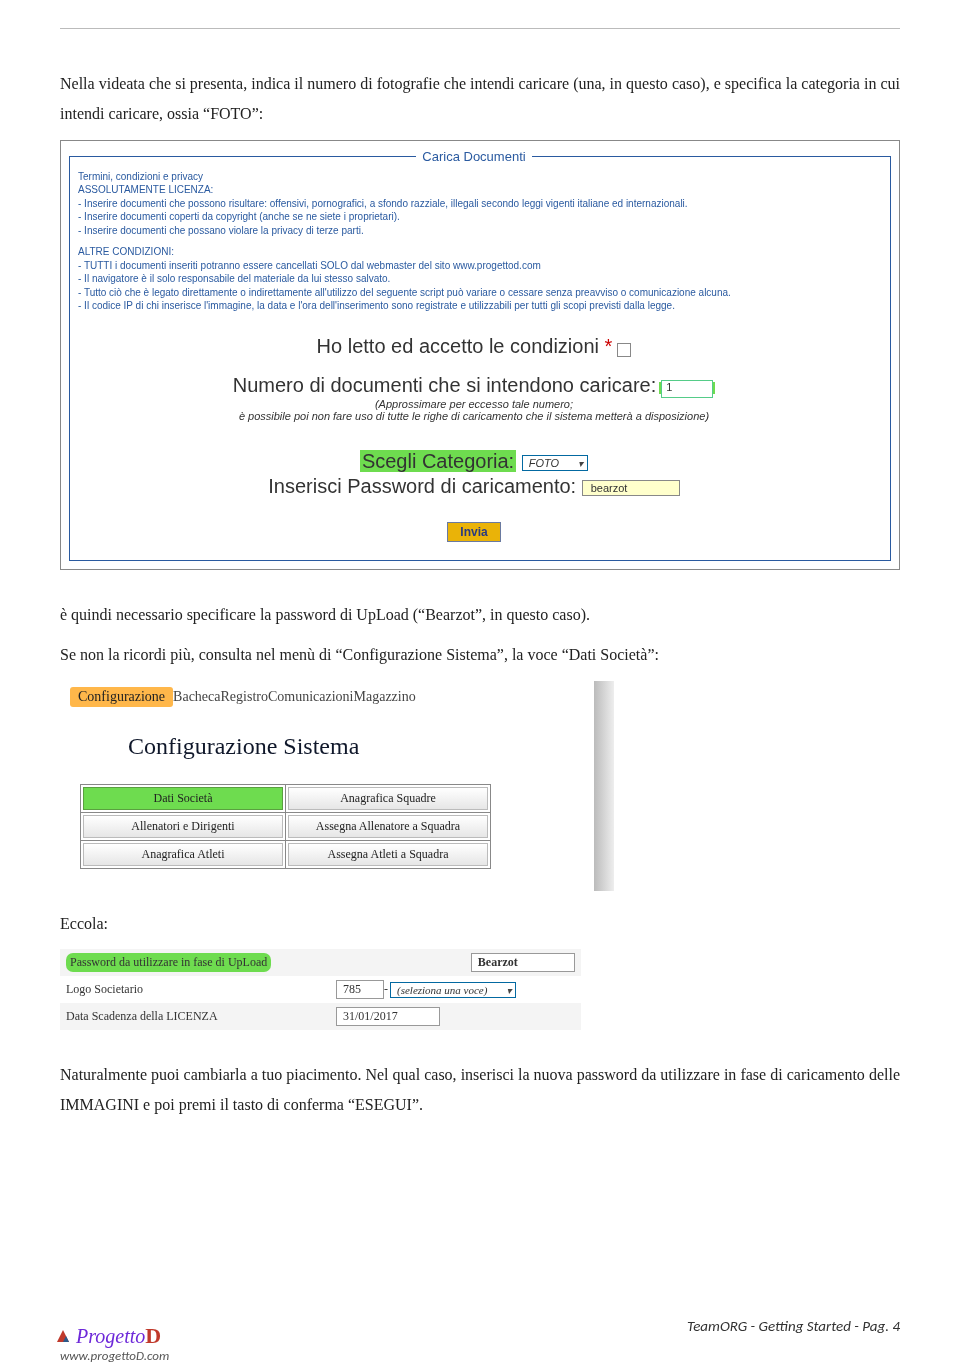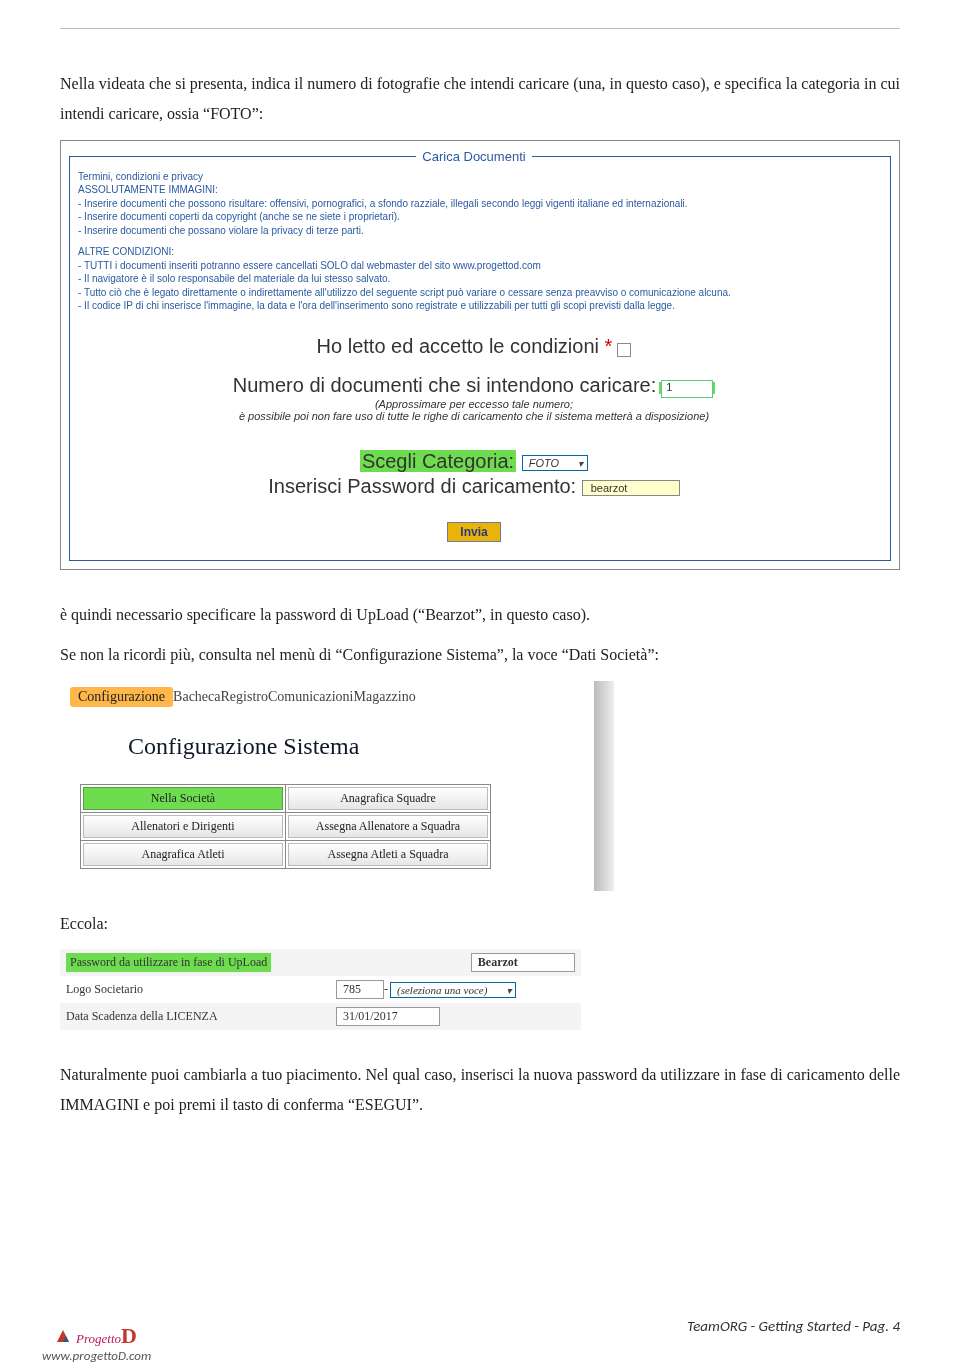--- a/index.html
+++ b/index.html
@@ -32,43 +32,43 @@
 .conf-table{border-collapse:collapse;margin-left:10px;}
 .conf-table td{border:1px solid #888;padding:0;}
 .conf-btn{display:block;width:198px;text-align:center;font-size:12px;padding:3px 0;background:linear-gradient(#fff,#e6e6e6);border:1px solid #bbb;margin:2px;color:#222;}
 .conf-btn.hl{background:#6edc4f;border-color:#5aa040;}
 .gradshadow{position:absolute;right:0;top:0;bottom:0;width:20px;background:linear-gradient(90deg,#bbb,#eee);}
 .menu-wrap{position:relative;margin:8px 0 18px 0;width:66%;}
 .eccola-wrap{margin:10px 0 30px 0;width:62%;}
 .settings-row{display:flex;align-items:center;padding:4px 6px;font-size:12px;color:#333;}
 .settings-row.alt{background:#f4f4f4;}
 .settings-label{width:270px;}
-.settings-label.hl{background:#6edc4f;padding:2px 4px;width:auto;margin-right:auto;}
+.settings-label.hl{background:#6edc4f;padding:2px 4px;width:auto;margin-right:auto;border-radius:7px;}
 .inputish{border:1px solid #999;background:#fff;padding:1px 6px;font-size:12px;min-width:90px;display:inline-block;}
 .footer-line{font-family:Calibri,Arial,sans-serif;font-style:italic;color:#333;font-size:15px;position:absolute;bottom:34px;right:60px;}
 .footer-logo{position:absolute;bottom:20px;left:54px;font-family:Georgia,serif;}
 .footer-logo .d{color:#c0392b;font-size:22px;font-weight:bold;}
-.footer-logo .rest{color:#be185d;font-size:13px;font-style:italic;}
-.footer-url{font-family:Calibri,Arial,sans-serif;font-style:italic;color:#555;font-size:13px;position:absolute;bottom:6px;left:42px;}
+.footer-logo .rest{color:#6d28d9;font-size:20px;font-style:italic;}
+.footer-url{font-family:Calibri,Arial,sans-serif;font-style:italic;color:#555;font-size:13px;position:absolute;bottom:6px;left:60px;}
 </style>
 </head>
 <body>
 
 <div class="page">
 
   <hr class="header-rule">
 
   <p class="body-p">Nella videata che si presenta, indica il numero di fotografie che intendi caricare (una, in questo caso), e specifica la categoria in cui intendi caricare, ossia “FOTO”:</p>
 
   <div class="screenshot">
     <fieldset class="carica">
       <legend>Carica Documenti</legend>
       <div class="terms">
         <div>Termini, condizioni e privacy</div>
-        <div>ASSOLUTAMENTE IMMAGINI:</div>
+        <div>ASSOLUTAMENTE LICENZA:</div>
         <div>- Inserire documenti che possono risultare: offensivi, pornografici, a sfondo razziale, illegali secondo leggi vigenti italiane ed internazionali.</div>
         <div>- Inserire documenti coperti da copyright (anche se ne siete i proprietari).</div>
         <div>- Inserire documenti che possano violare la privacy di terze parti.</div>
         <div style="height:8px"></div>
         <div>ALTRE CONDIZIONI:</div>
         <div>- TUTTI i documenti inseriti potranno essere cancellati SOLO dal webmaster del sito www.progettod.com</div>
         <div>- Il navigatore è il solo responsabile del materiale da lui stesso salvato.</div>
         <div>- Tutto ciò che è legato direttamente o indirettamente all'utilizzo del seguente script può variare o cessare senza preavviso o comunicazione alcuna.</div>
         <div>- Il codice IP di chi inserisce l'immagine, la data e l'ora dell'inserimento sono registrate e utilizzabili per tutti gli scopi previsti dalla legge.</div>
       </div>
@@ -113,21 +113,21 @@
         <span class="tab">Bacheca</span>
         <span class="tab">Registro</span>
         <span class="tab">Comunicazioni</span>
         <span class="tab">Magazzino</span>
       </div>
       <div class="conf-title">Configurazione Sistema</div>
       <table class="conf-table">
         <tbody>
             <tr>
           <td>
-                <span class="conf-btn hl">Nella Società</span>
+                <span class="conf-btn hl">Dati Società</span>
               </td>
           <td>
                 <span class="conf-btn">Anagrafica Squadre</span>
               </td>
         </tr>
         <tr>
           <td>
                 <span class="conf-btn">Allenatori e Dirigenti</span>
               </td>
           <td>

